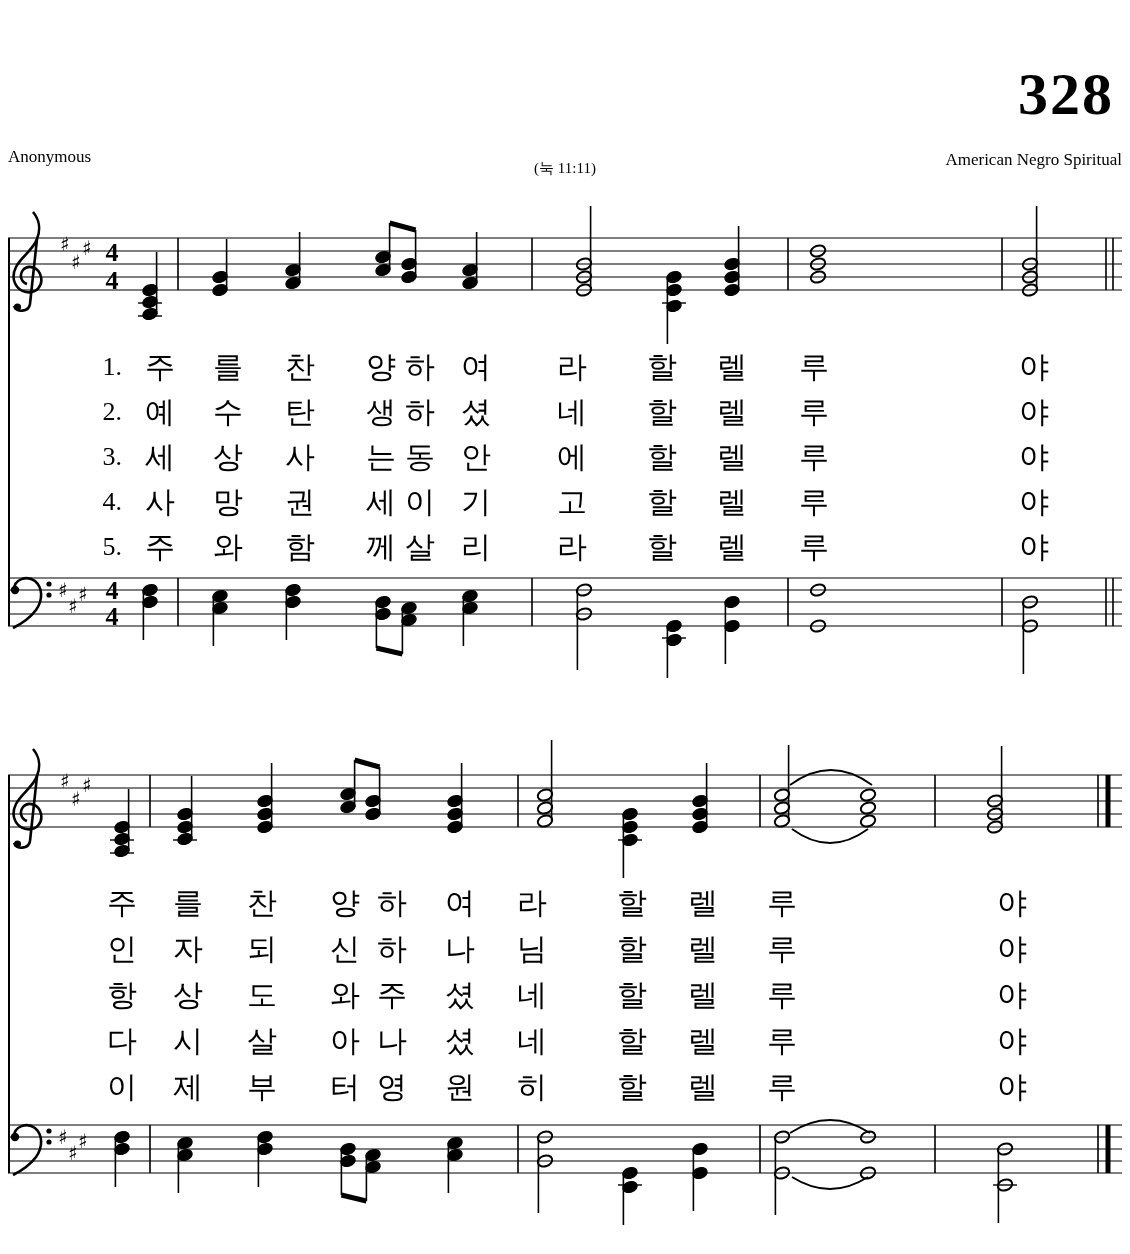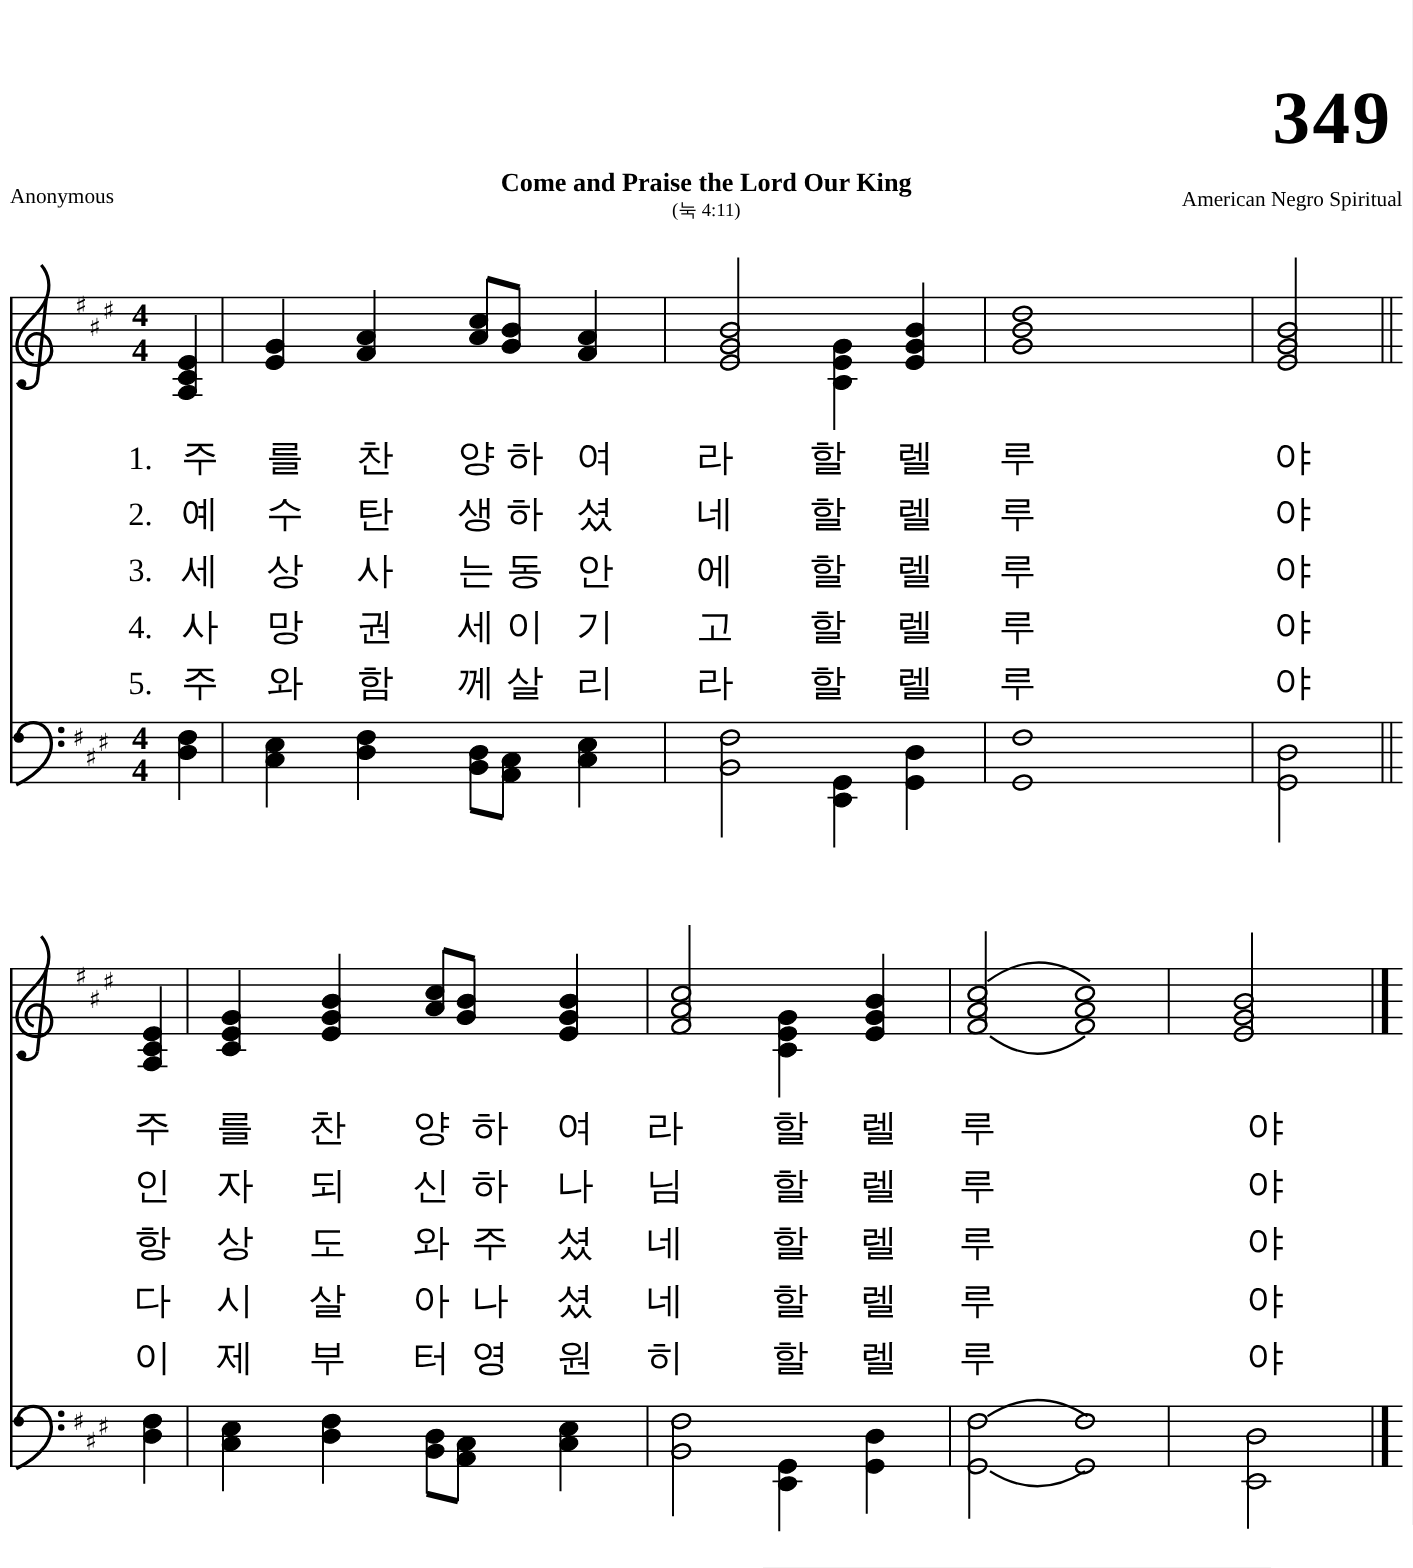--- a/index.html
+++ b/index.html
@@ -37,23 +37,22 @@
   .verse-num{
     height:45px;display:flex;align-items:center;justify-content:flex-end;
     font-size:26px;line-height:1;
   }
 </style>
 </head>
 <body>
 
 <div id="page">
 
-  <div class="abs" id="hymn-number">349</div>
-  <div class="abs" id="subtitle">Come and Praise the Lord Our King</div>
-  <div class="abs" id="scripture">(눅 4:11)</div>
+  <div class="abs" id="hymn-number">328</div>
+  <div class="abs" id="scripture">(눅 11:11)</div>
   <div class="abs" id="lyricist">Anonymous</div>
   <div class="abs" id="source">American Negro Spiritual</div>
 
   <svg class="staff" viewBox="0 0 1130 160" style="top: 198px;">
       <g>
         <line x1="8" y1="40" x2="1122" y2="40" stroke="#000000" stroke-width="1.1"></line>
         <line x1="8" y1="53" x2="1122" y2="53" stroke="#000000" stroke-width="1.1"></line>
         <line x1="8" y1="66" x2="1122" y2="66" stroke="#000000" stroke-width="1.1"></line>
         <line x1="8" y1="79" x2="1122" y2="79" stroke="#000000" stroke-width="1.1"></line>
         <line x1="8" y1="92" x2="1122" y2="92" stroke="#000000" stroke-width="1.1"></line>

